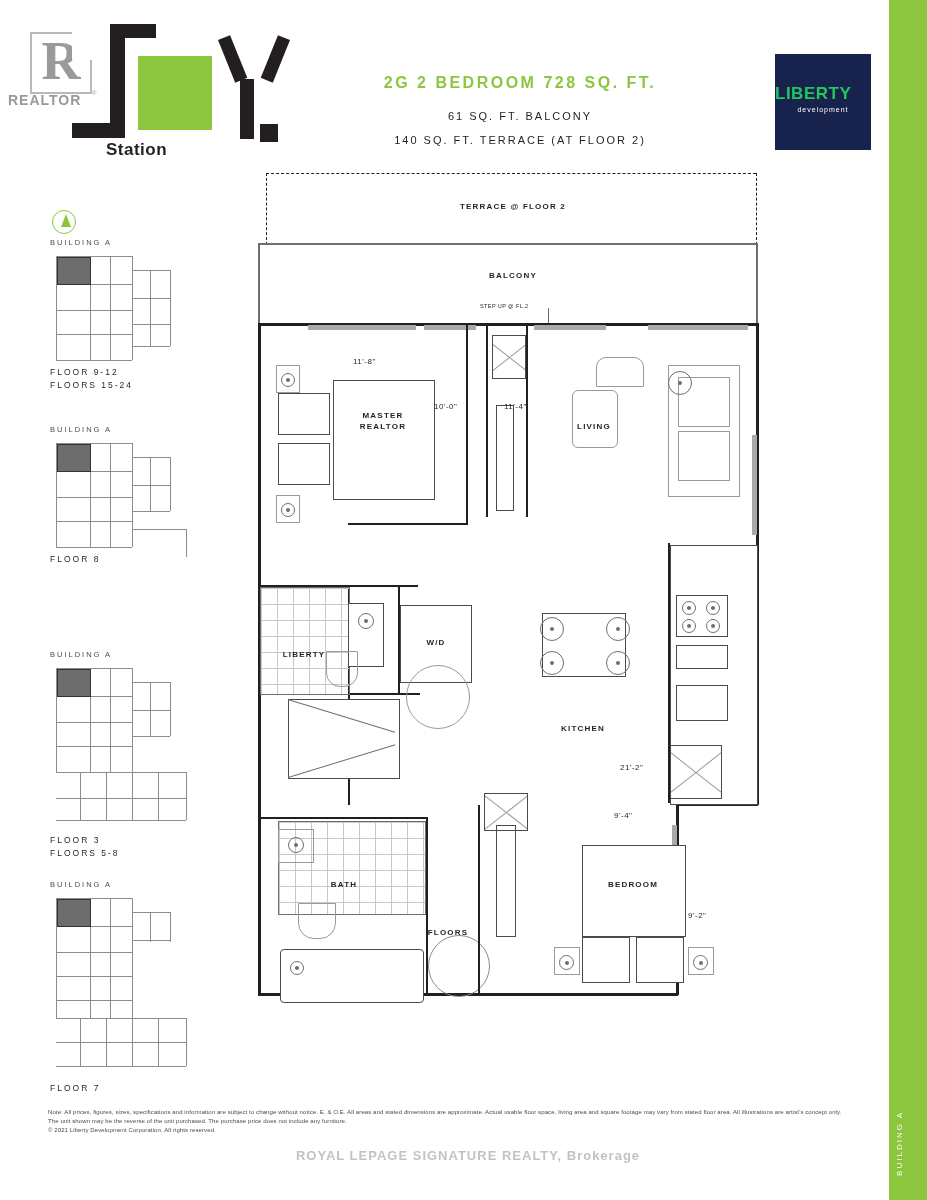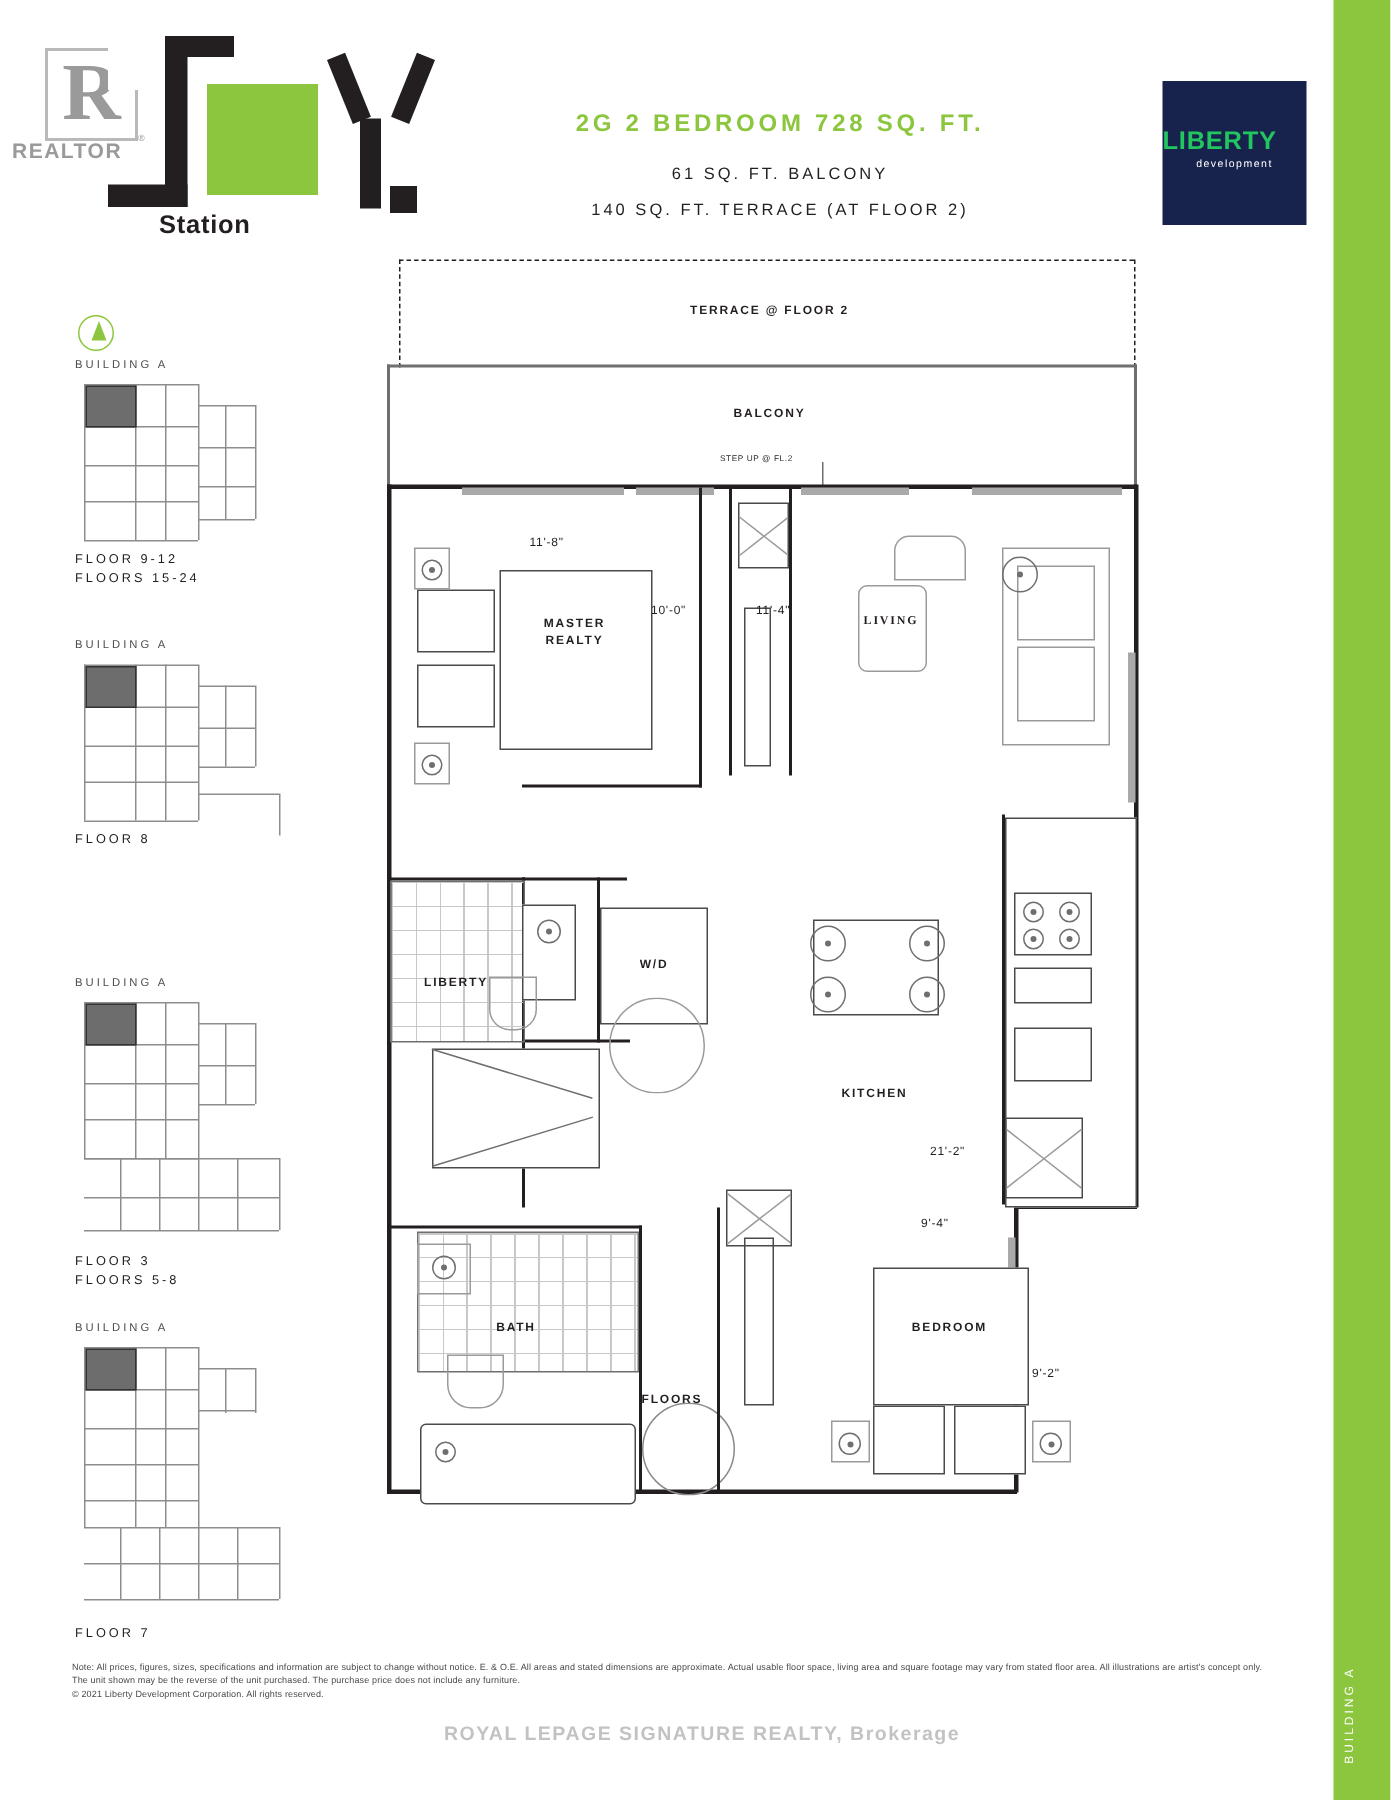--- a/index.html
+++ b/index.html
@@ -518,31 +518,31 @@
     <div class="wall" style="left:218px;top:160px;width:2px;height:200px;"></div>
     <div class="wall" style="left:100px;top:358px;width:120px;height:2px;"></div>
     <div class="box" style="left:85px;top:215px;width:100px;height:118px;background:#fff;"></div>
     <div class="box" style="left:30px;top:228px;width:50px;height:40px;background:#fff;"></div>
     <div class="box" style="left:30px;top:278px;width:50px;height:40px;background:#fff;"></div>
     <div class="boxl" style="left:28px;top:200px;width:22px;height:26px;"></div>
     <div class="boxl" style="left:28px;top:330px;width:22px;height:26px;"></div>
     <div class="circ" style="left:33px;top:208px;width:12px;height:12px;"></div>
     <div class="circ" style="left:33px;top:338px;width:12px;height:12px;"></div>
     <div class="lbl" style="left:80px;top:245px;width:110px;white-space:pre-line;">MASTER
-REALTY</div>
+REALTOR</div>
     <div class="dim" style="left:105px;top:192px;">11'-8"</div>
     <div class="dim" style="left:186px;top:237px;">10'-0"</div>
 
     <div class="xbox" style="left:244px;top:170px;width:32px;height:42px;"></div>
     <div class="box" style="left:248px;top:240px;width:16px;height:104px;background:#fff;"></div>
     <div class="wall" style="left:238px;top:160px;width:2px;height:192px;"></div>
     <div class="wall" style="left:278px;top:160px;width:2px;height:192px;"></div>
 
     <div class="boxl" style="left:324px;top:225px;width:44px;height:56px;border-radius:6px;"></div>
-    <div class="lbl" style="left:310px;top:243px;width:72px;font-family:Liberation Serif, serif;">LIVING</div>
+    <div class="lbl" style="left:310px;top:256px;width:72px;">LIVING</div>
     <div class="dim" style="left:256px;top:237px;">11'-4"</div>
     <div class="boxl" style="left:348px;top:192px;width:46px;height:28px;border-radius:10px 10px 0 0;"></div>
     <div class="boxl" style="left:420px;top:200px;width:70px;height:130px;"></div>
     <div class="boxl" style="left:430px;top:212px;width:50px;height:48px;"></div>
     <div class="boxl" style="left:430px;top:266px;width:50px;height:48px;"></div>
     <div class="circ" style="left:420px;top:206px;width:22px;height:22px;"></div>
 
     <div class="wall" style="left:420px;top:378px;width:2px;height:260px;"></div>
     <div class="box" style="left:422px;top:380px;width:86px;height:258px;background:#fff;"></div>
     <div class="box" style="left:428px;top:430px;width:50px;height:40px;background:#fff;"></div>

